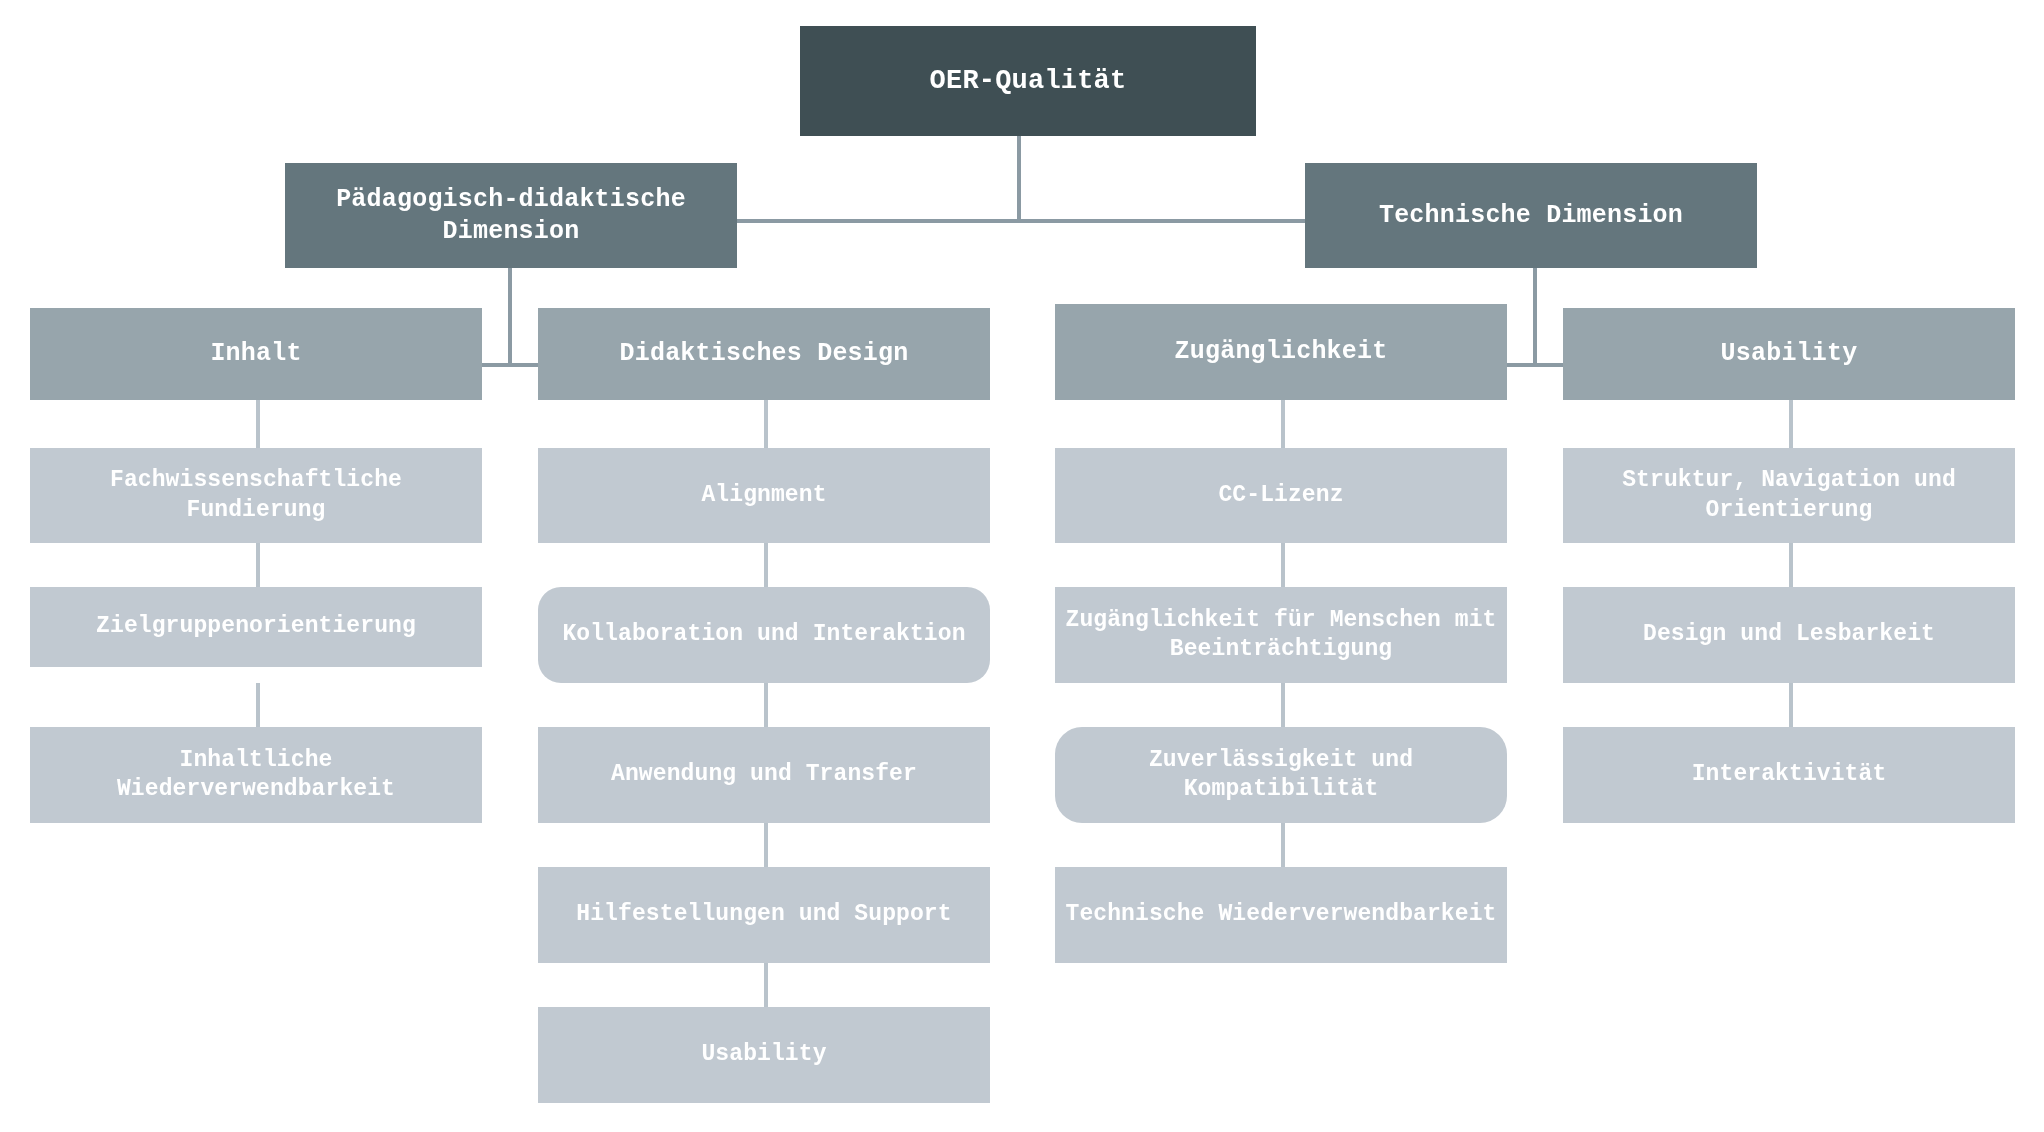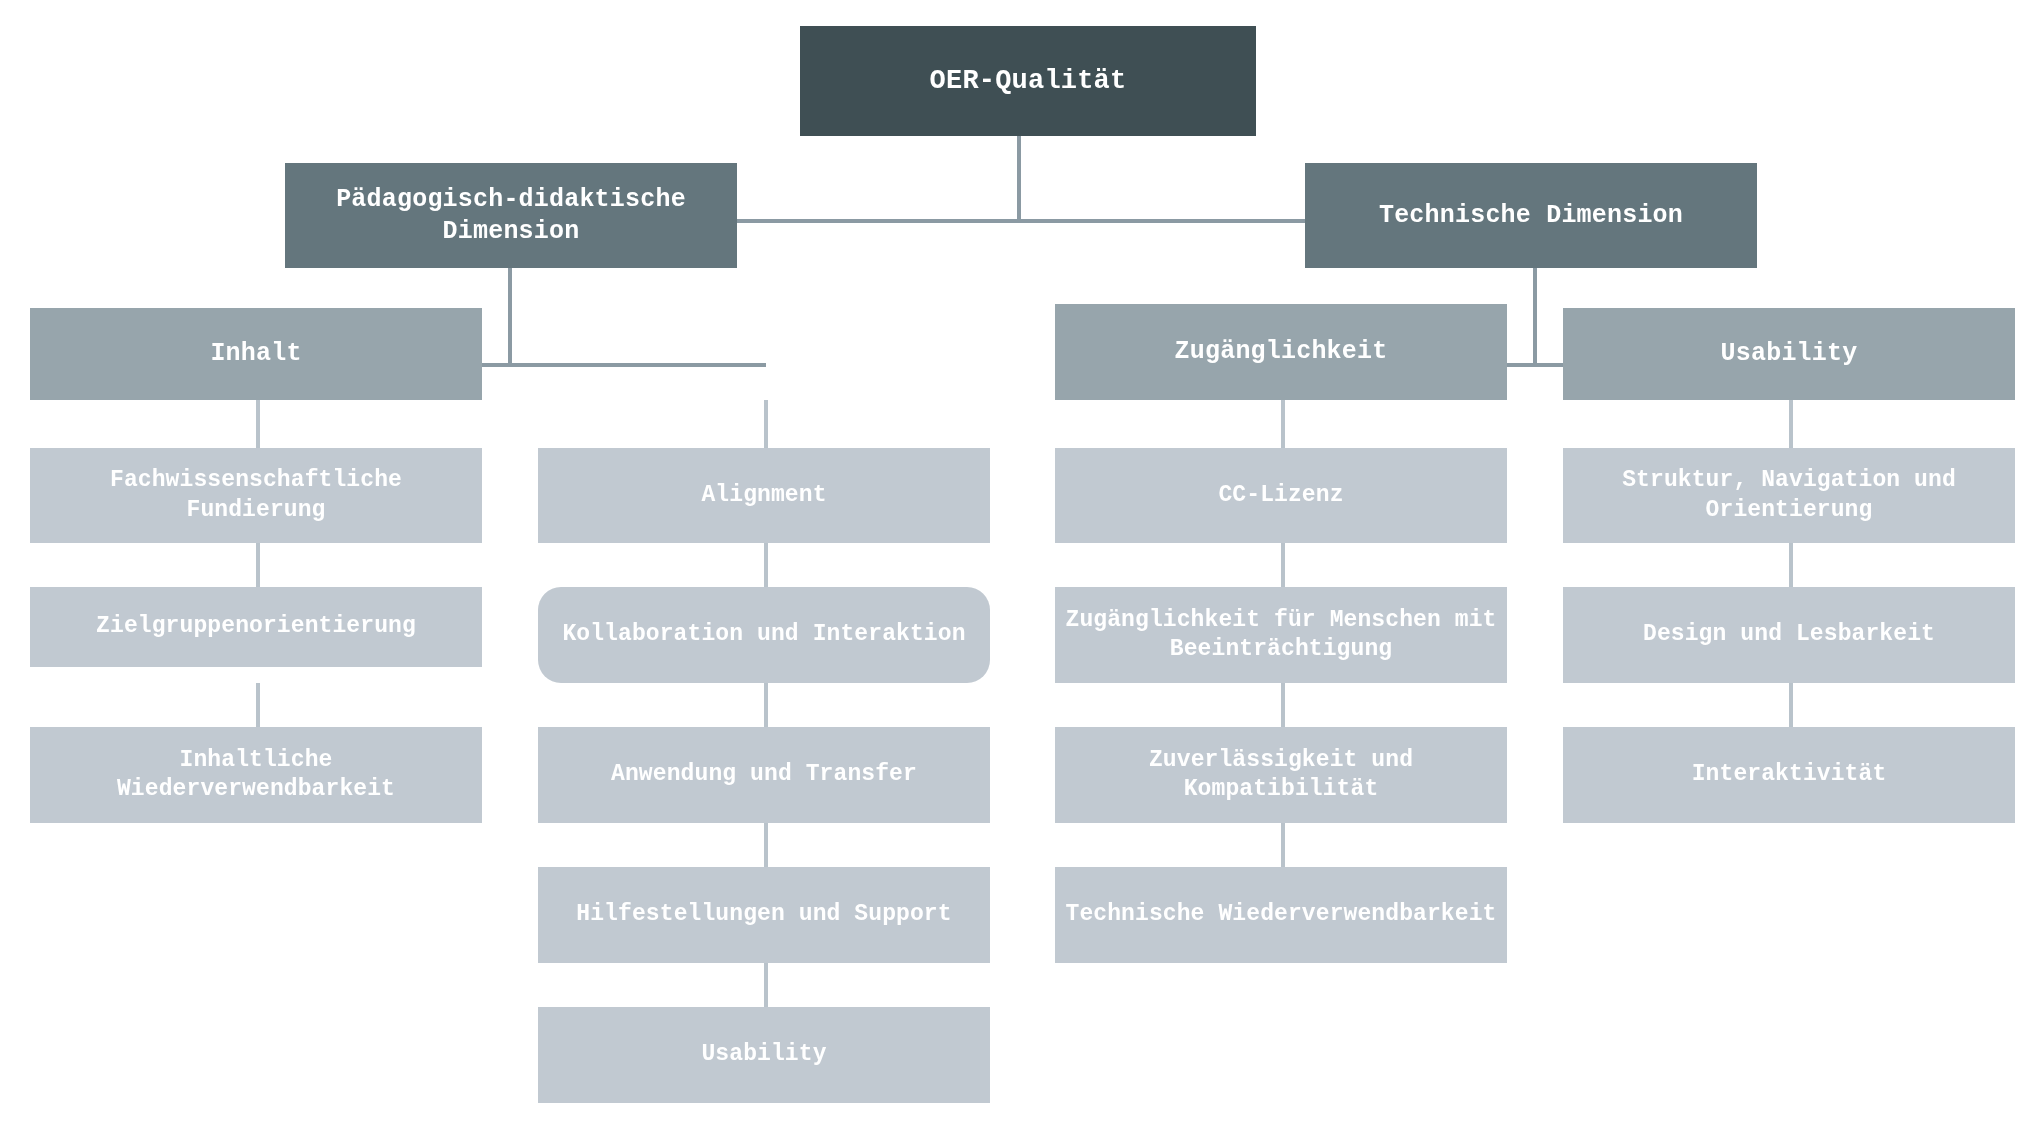--- a/index.html
+++ b/index.html
@@ -90,20 +90,23 @@
   </div>
 
   <div class="node lvl-dim" style="left:1305px; top:163px; width:452px; height:105px;">
     <span class="lbl">Technische Dimension</span>
   </div>
 
   <div class="node lvl-cat" style="left:30px; top:308px; width:452px; height:92px;">
     <span class="lbl">Inhalt</span>
   </div>
 
+  <div class="node lvl-cat" style="left:538px; top:308px; width:452px; height:92px;">
+    <span class="lbl">Didaktisches Design</span>
+  </div>
 
   <div class="node lvl-cat" style="left:1055px; top:304px; width:452px; height:96px;">
     <span class="lbl">Zugänglichkeit</span>
   </div>
 
   <div class="node lvl-cat" style="left:1563px; top:308px; width:452px; height:92px;">
     <span class="lbl">Usability</span>
   </div>
 
   <div class="node lvl-leaf" style="left:30px; top:448px; width:452px; height:95px;">
@@ -131,21 +134,21 @@
   <div class="node lvl-leaf" style="left:538px; top:1007px; width:452px; height:96px;">
     <span class="lbl">Usability</span>
   </div>
 
   <div class="node lvl-leaf" style="left:1055px; top:448px; width:452px; height:95px;">
     <span class="lbl">CC-Lizenz</span>
   </div>
   <div class="node lvl-leaf" style="left:1055px; top:587px; width:452px; height:96px;">
     <span class="lbl">Zugänglichkeit für Menschen mit Beeinträchtigung</span>
   </div>
-  <div class="node lvl-leaf" style="left:1055px; top:727px; width:452px; height:96px;">
+  <div class="node lvl-leaf" style="left:1055px; top:727px; width:452px; height:96px;border-radius:27px;">
     <span class="lbl">Zuverlässigkeit und Kompatibilität</span>
   </div>
   <div class="node lvl-leaf" style="left:1055px; top:867px; width:452px; height:96px;">
     <span class="lbl">Technische Wiederverwendbarkeit</span>
   </div>
 
   <div class="node lvl-leaf" style="left:1563px; top:448px; width:452px; height:95px;">
     <span class="lbl">Struktur, Navigation und Orientierung</span>
   </div>
   <div class="node lvl-leaf" style="left:1563px; top:587px; width:452px; height:96px;">

